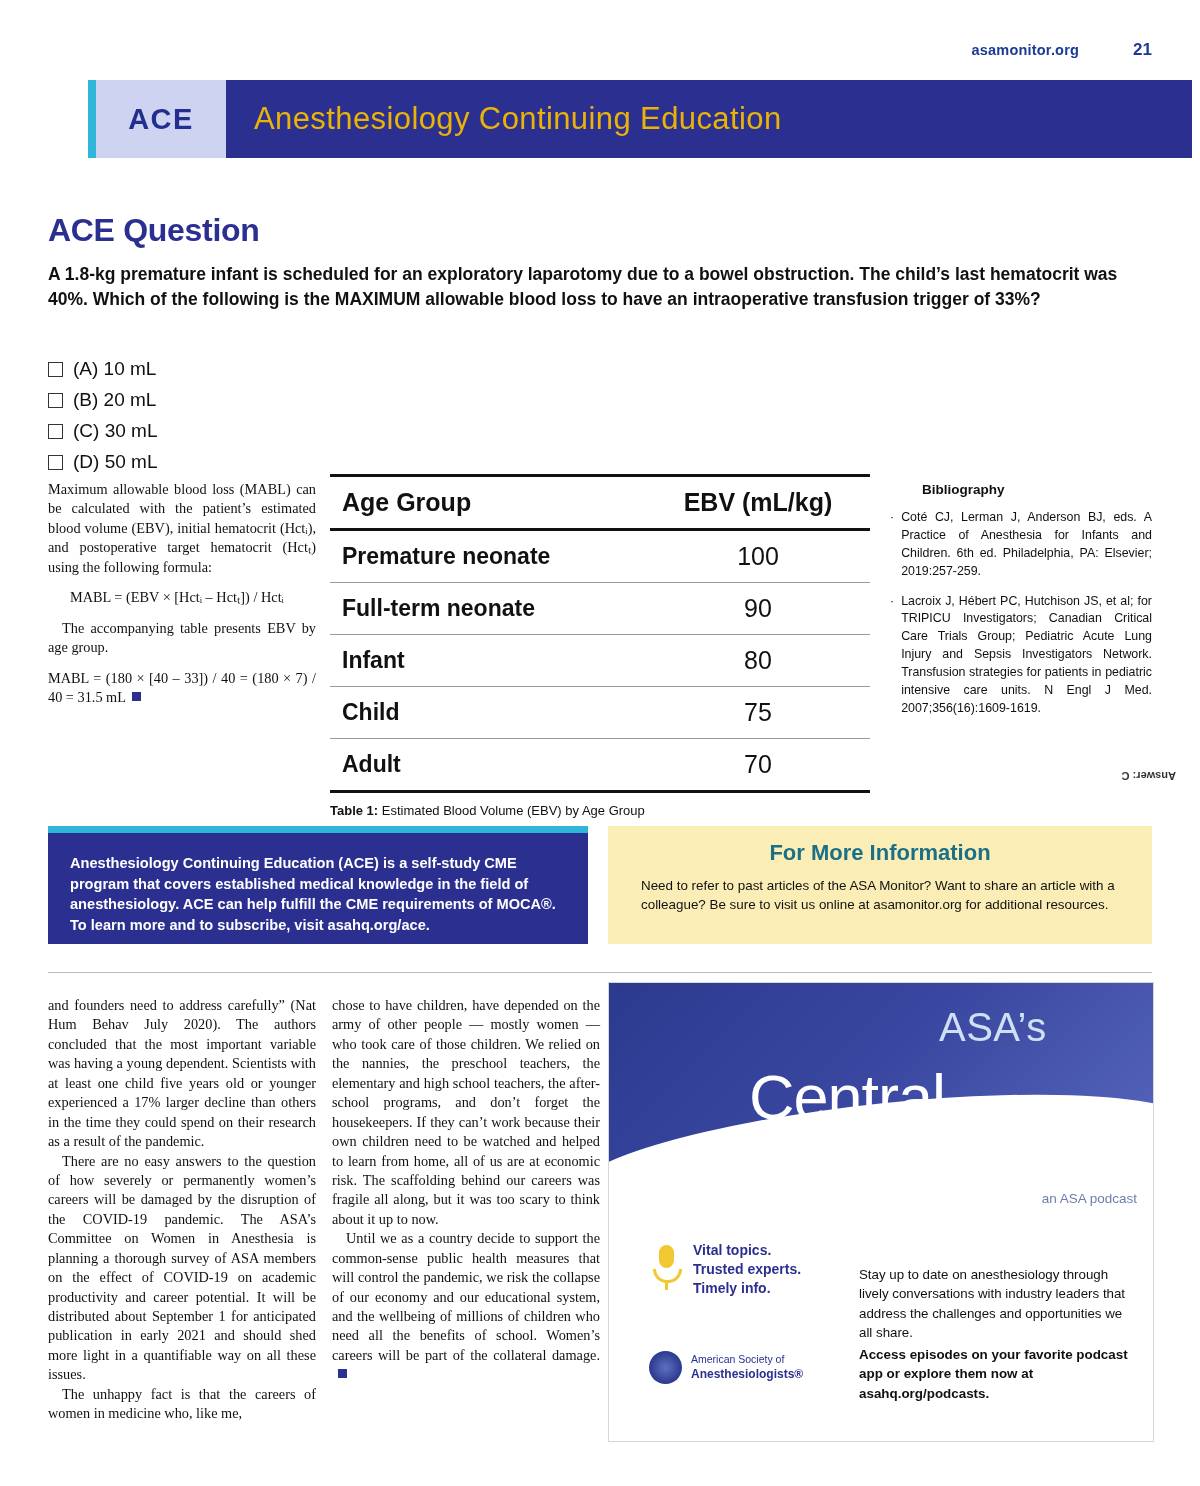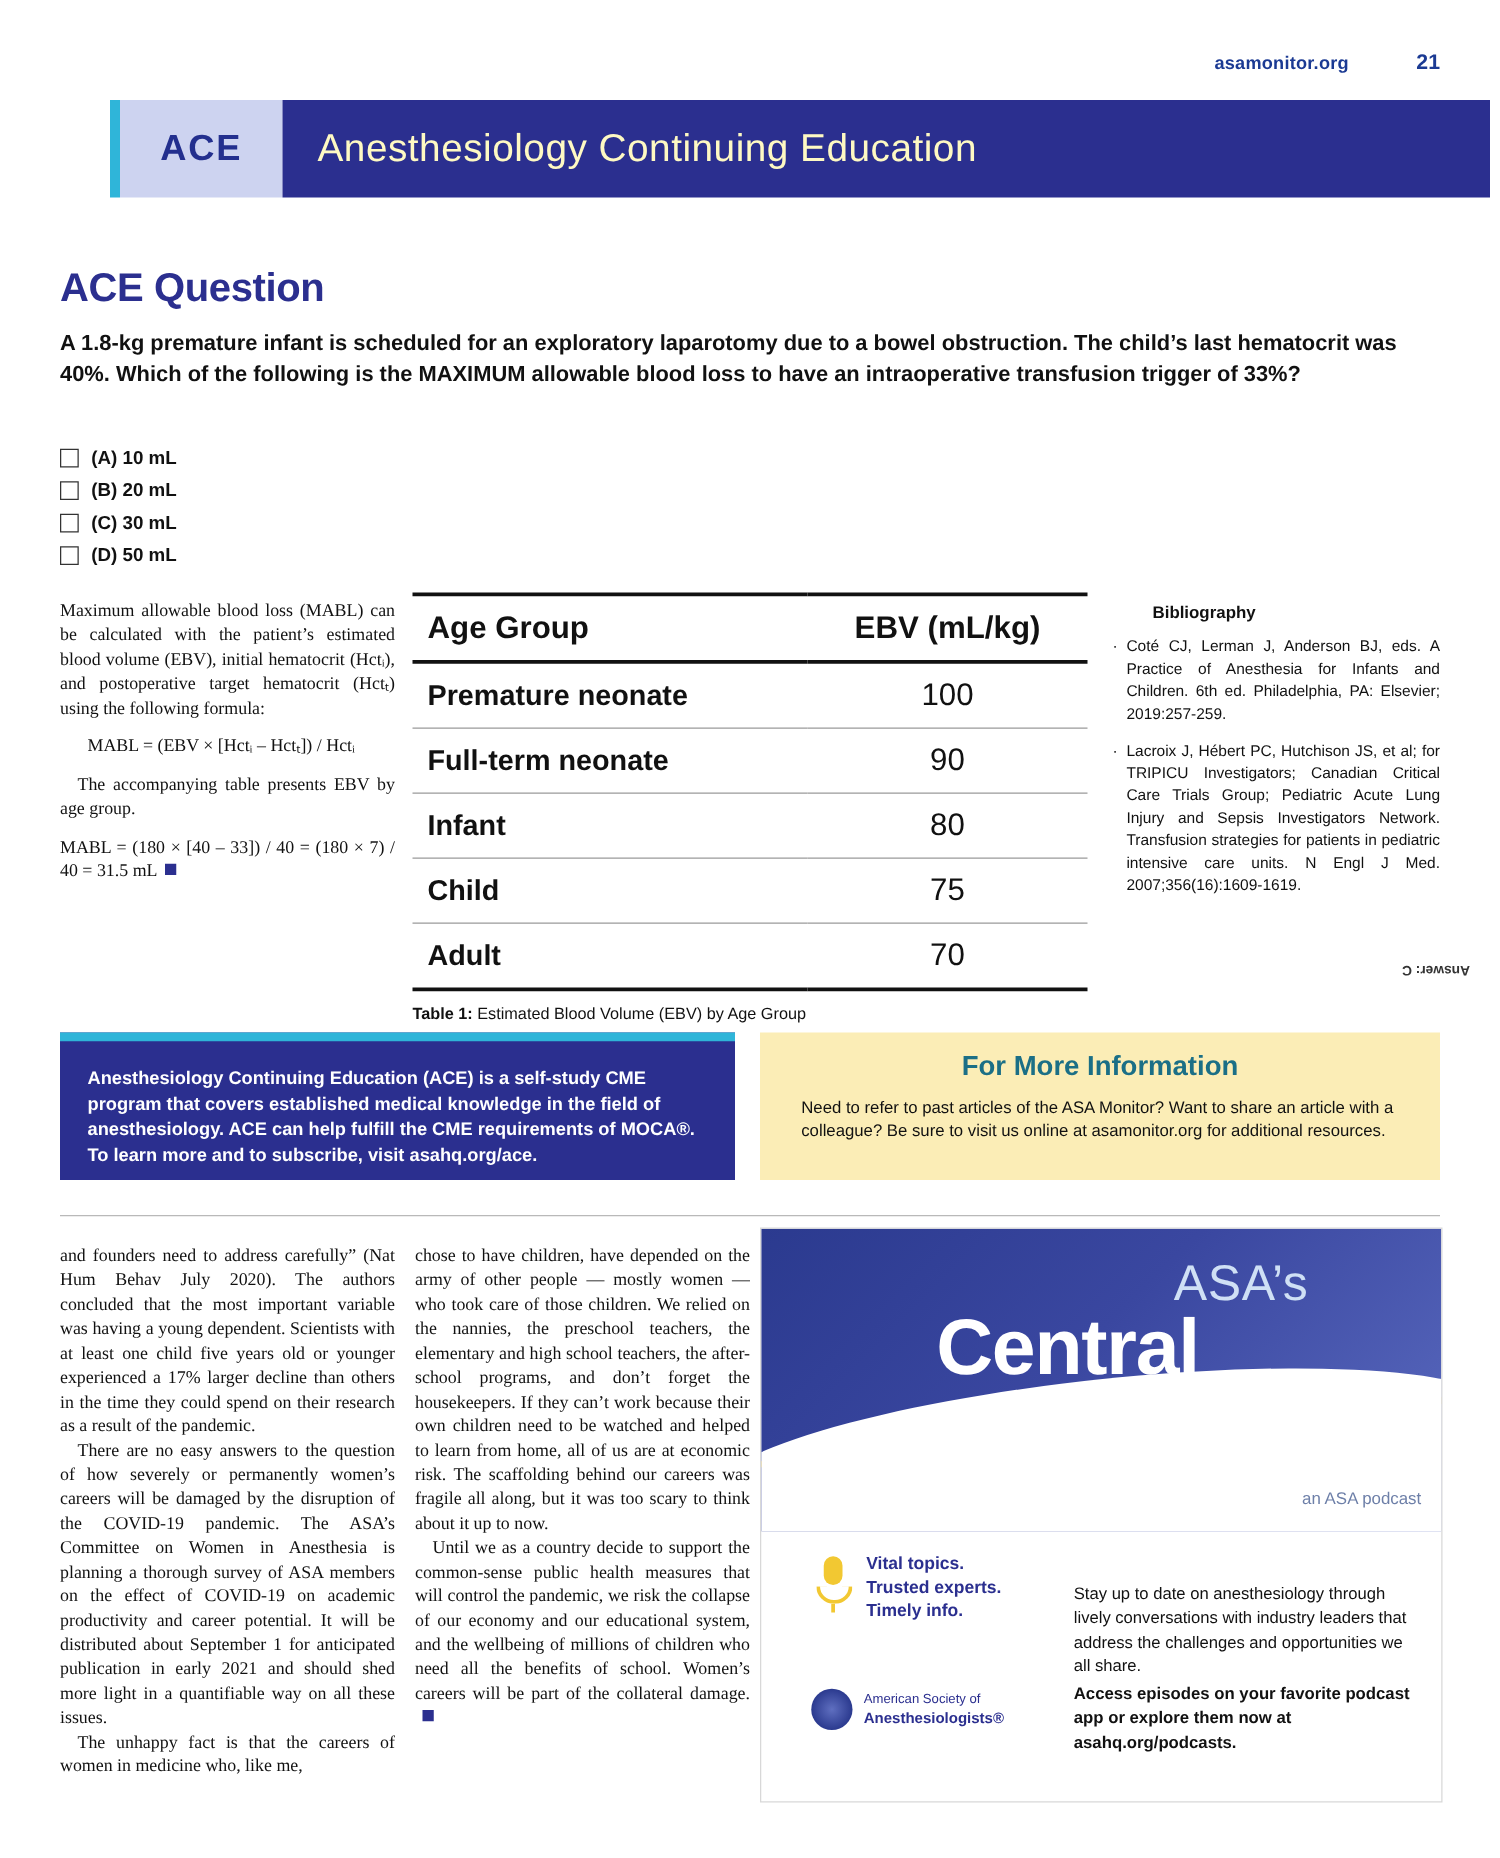--- a/index.html
+++ b/index.html
@@ -30,38 +30,38 @@
   .banner-left{
     width:130px;background:#cdd3f0;display:flex;align-items:center;justify-content:center;
   }
   .banner-left span{
     font-size:29px;font-weight:bold;color:#232f8e;letter-spacing:1.5px;
   }
   .banner-right{
     flex:1;background:#2b2f8f;display:flex;align-items:center;padding-left:28px;
   }
   .banner-right span{
-    font-size:31px;color:#fef9c3;font-weight:300;letter-spacing:0.4px;
+    font-size:31px;color:#eab308;font-weight:300;letter-spacing:0.4px;
   }
 
   
   .q-title{
     position:absolute;left:48px;top:212px;
     font-size:32px;font-weight:bold;color:#2b2f8f;letter-spacing:-0.3px;
   }
   .q-stem{
     position:absolute;left:48px;top:262px;width:1104px;
     font-size:17.5px;font-weight:bold;line-height:1.42;color:#111;
   }
   .choices{position:absolute;left:48px;top:358px;width:420px;}
   .choice{display:flex;align-items:center;gap:10px;margin-bottom:9px;}
   .cbox{
     width:13px;height:13px;border:1.4px solid #333;background:#fff;flex:none;
   }
-  .choice span{font-size:15px;font-weight:bold;color:#111;}
+  .choice span{font-size:19px;font-weight:normal;color:#111;}
 
   
   .explain{
     position:absolute;left:48px;top:480px;width:268px;
     font-family:"Liberation Serif", serif;
     font-size:14.3px;line-height:1.36;text-align:justify;color:#111;
   }
   .explain p{margin:0 0 11px 0;}
   .explain p.indent{text-indent:14px;}
   .formula{margin:0 0 11px 0;padding-left:22px;font-size:14.3px;}
@@ -155,22 +155,22 @@
   .ad-swoosh{
     position:absolute;left:-30px;top:128px;width:620px;height:120px;
     border-top:11px solid #f2c832;border-radius:50%/60px;
     transform:rotate(-5deg);
   }
   .ad-asas{
     position:absolute;left:330px;top:22px;color:#cfe0f5;font-size:40px;
     font-weight:300;letter-spacing:0.5px;
   }
   .ad-central{
-    position:absolute;left:140px;top:59px;color:#ffffff;font-size:63px;
-    font-weight:bold;letter-spacing:-1px;
+    position:absolute;left:140px;top:78px;color:#ffffff;font-size:63px;
+    font-weight:normal;letter-spacing:-1px;
   }
   .ad-line{
     position:absolute;left:330px;top:118px;color:#f2c832;font-size:70px;
     font-style:italic;font-family:"Liberation Serif", serif;font-weight:bold;
   }
   .ad-podcast{
     position:absolute;right:16px;top:208px;color:#6d7fa8;font-size:13.5px;
   }
   .ad-mic{
     position:absolute;left:44px;top:262px;width:26px;height:40px;

